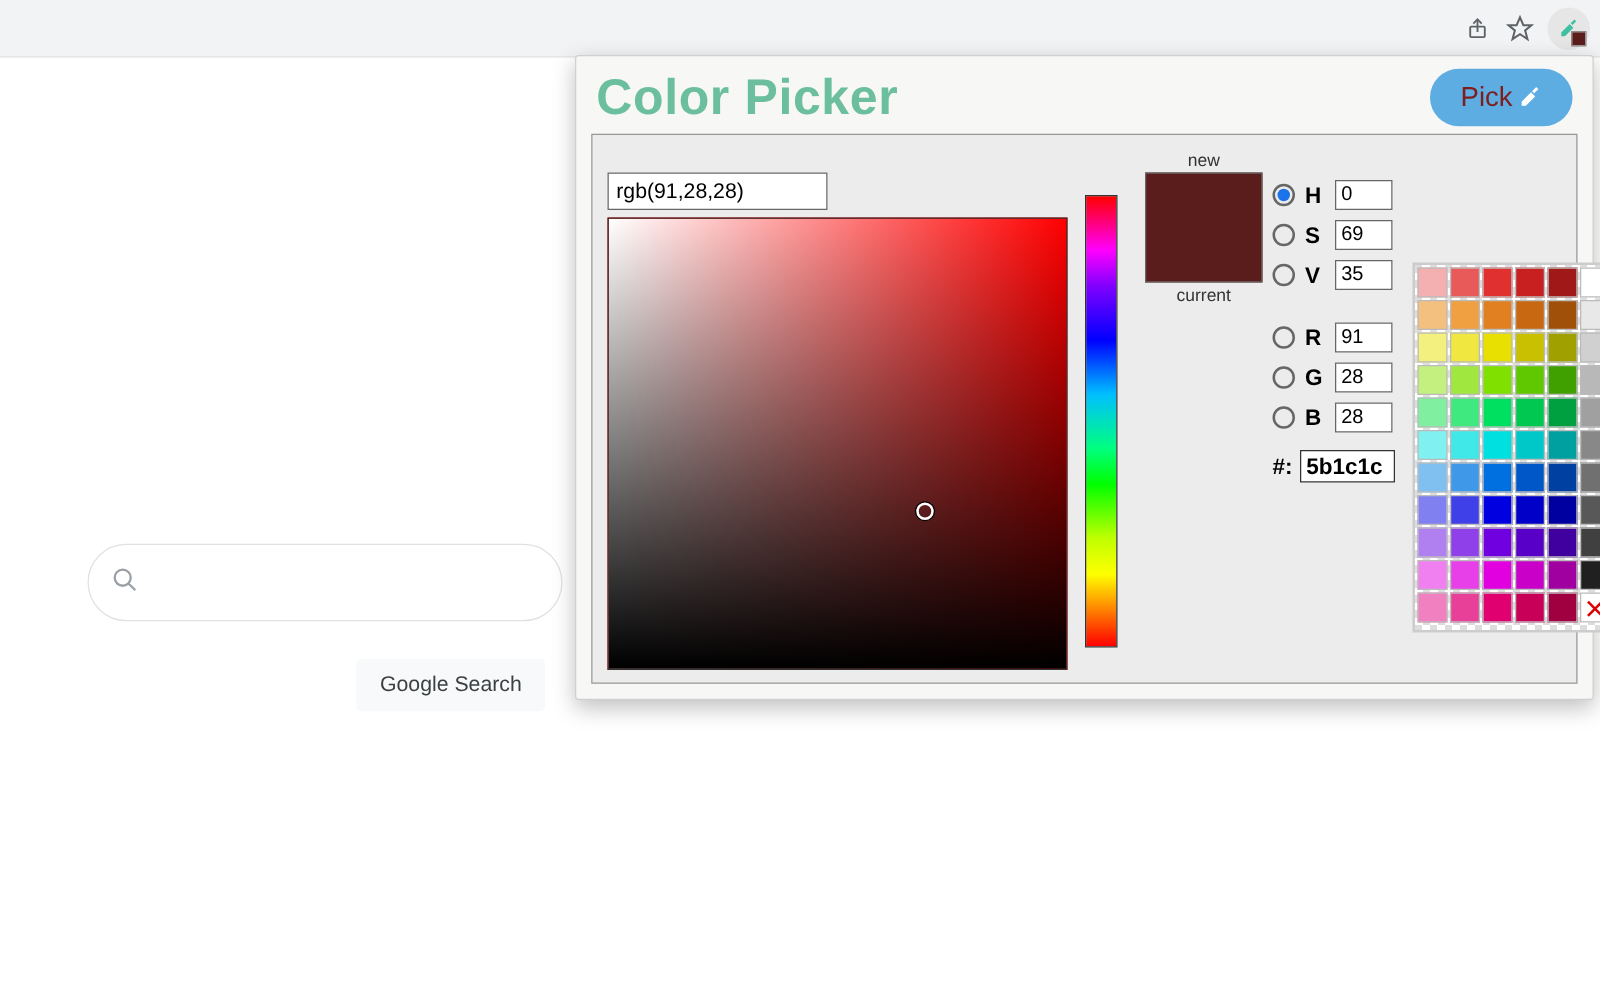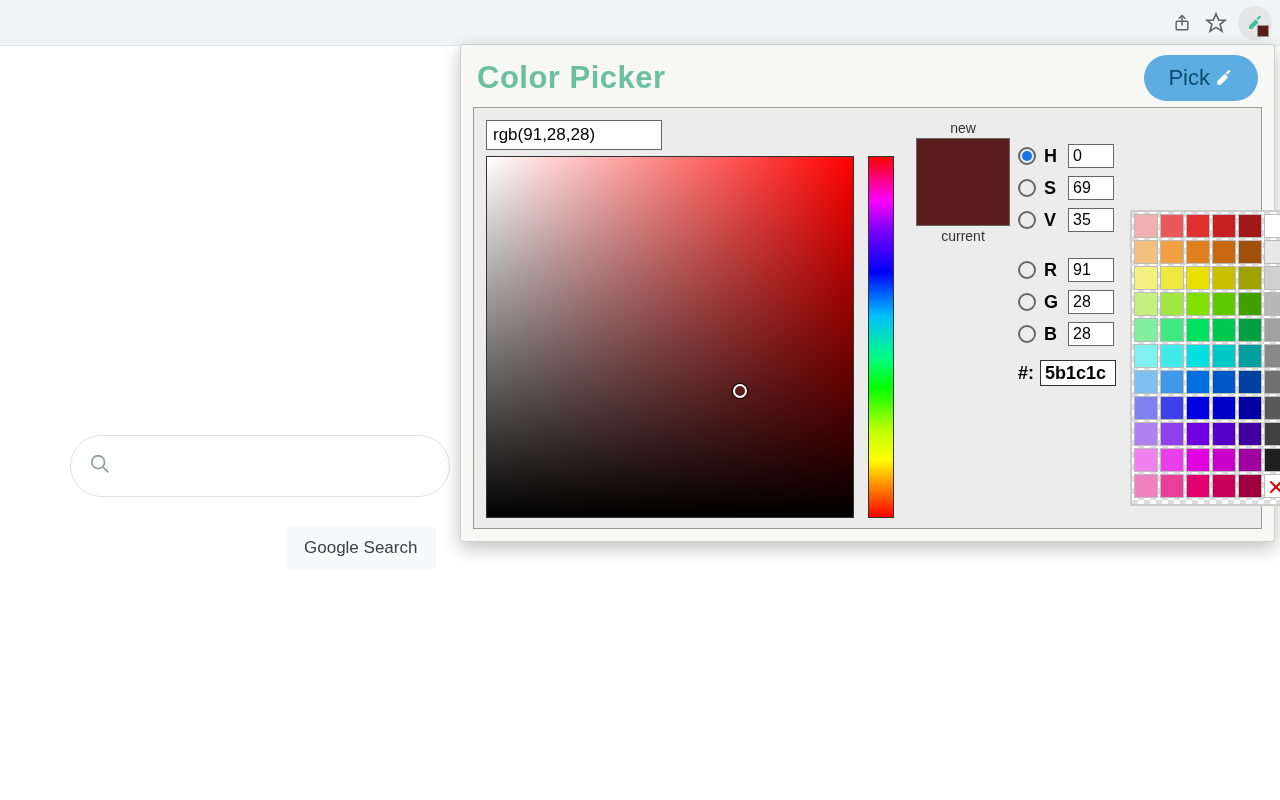--- a/index.html
+++ b/index.html
@@ -81,44 +81,44 @@
     border:1px solid #d0d0d0;
     border-radius: 3px;
     box-shadow: 0 6px 18px rgba(0,0,0,0.25);
     padding-bottom: 12px;
   }
   .panel-header {
     display:flex; align-items:center; justify-content:space-between;
     padding: 10px 16px 6px 16px;
   }
   .panel-title {
-    font-size: 31px;
+    font-size: 40px;
     font-weight: 700;
     color:#6bbf9e;
     letter-spacing: .5px;
   }
   .pick-btn {
     background:#5dade2;
-    color:#0c4a6e;
+    color:#7f1d1d;
     border:none;
     border-radius: 26px;
     font-size: 22px;
     padding: 10px 24px;
     display:flex; align-items:center; gap:4px;
     cursor:pointer;
   }
   .inner {
     margin: 0 12px 0 12px;
     border:1px solid #999;
     background:#ececec;
     padding: 12px 12px 10px 12px;
     display:flex;
     gap: 14px;
   }
-  .left-col { width: 370px; }
+  .left-col { width: 370px; margin-top: 18px; }
   .text-inputs { display:flex; gap:10px; margin-bottom:6px; }
   .txt {
     height: 30px;
     border:1px solid #666;
     background:#fff;
     font-size:17px;
     padding: 2px 6px;
   }
   .txt.rgb { width: 176px; }
   .txt.hex { width: 176px; }

